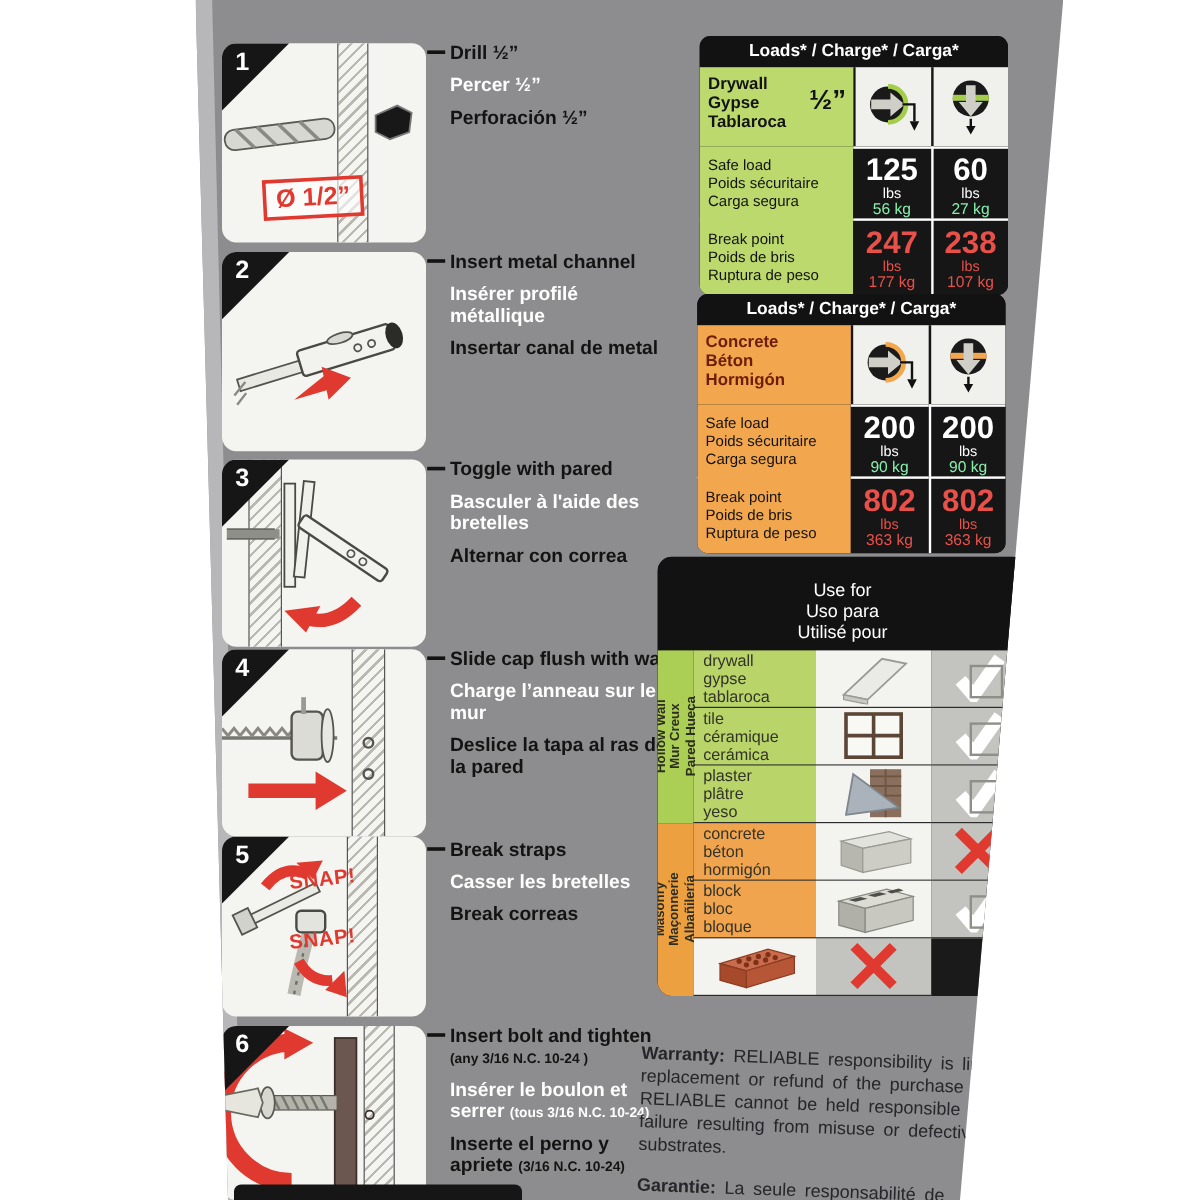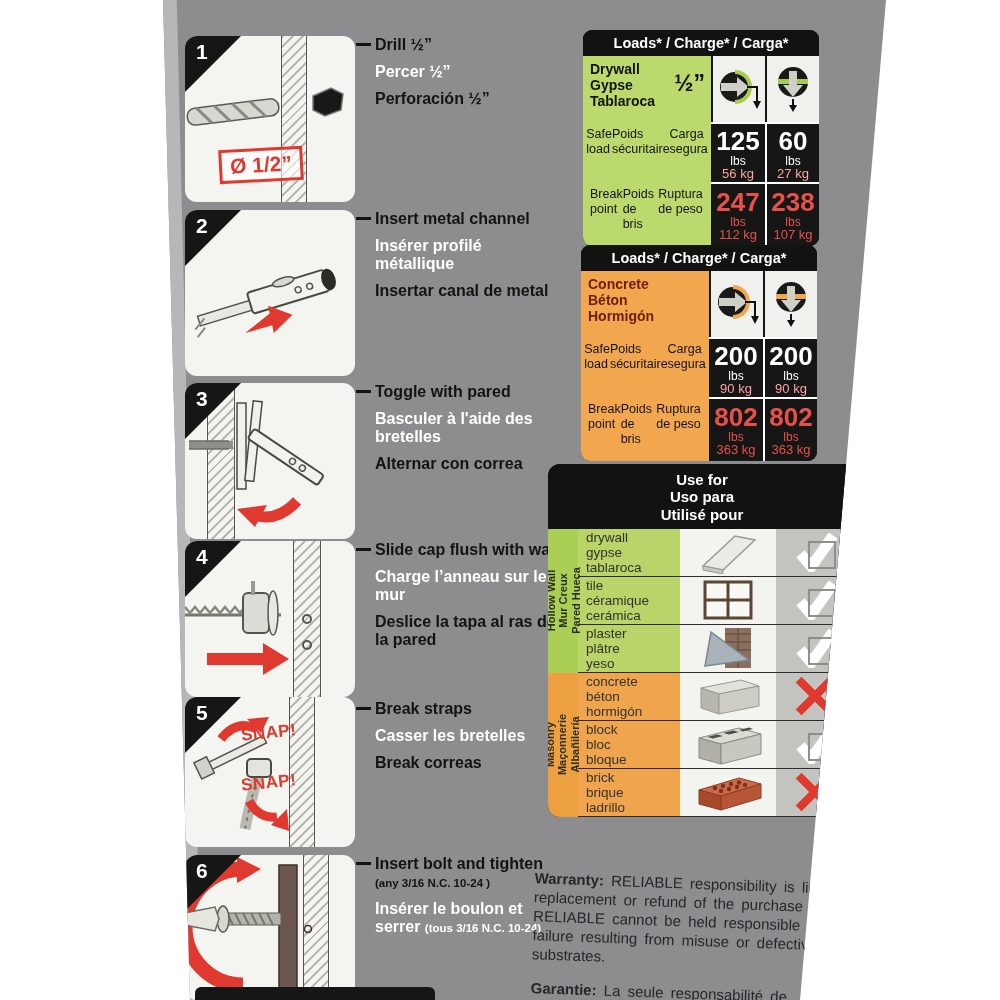--- a/index.html
+++ b/index.html
@@ -17,41 +17,41 @@
   .texts{position:absolute;left:190px;top:0;width:185px;font-weight:bold;font-size:16px;line-height:1.12;}
   .tl{margin-bottom:9px;color:#131313;}
   .tl.fr{color:#ffffff;}
   .dash{display:inline-block;width:15px;height:3px;background:#131313;vertical-align:4px;margin-right:4px;margin-left:-19px;}
   .note{font-size:11.5px;font-weight:bold;text-align:center;}
   .hatch{position:absolute;top:0;bottom:0;background:repeating-linear-gradient(135deg,#b9b9b2 0 2px,#f4f4f1 2px 7px);border-left:1.5px solid #555;border-right:1.5px solid #555;}
   .dia-label{position:absolute;border:3px solid #e0392f;color:#e0392f;font-size:21px;font-weight:bold;
              padding:2px 8px;transform:rotate(-3deg);background:rgba(255,255,255,.6);}
   .snap{position:absolute;color:#e0392f;font-weight:bold;font-size:17px;transform:rotate(-6deg);letter-spacing:.5px;}
   
-  .ltable{position:absolute;width:236px;border-radius:9px;overflow:hidden;background:#161616;}
+  .ltable{position:absolute;width:257px;border-radius:9px;overflow:hidden;background:#161616;}
   .lt-head{height:26px;background:#121212;color:#fff;font-weight:bold;font-size:14.5px;display:flex;align-items:center;justify-content:center;}
   .lt-row{display:grid;grid-template-columns:128px 1fr 1fr;}
   .lt-mat,.lt-label{padding:5px 7px;font-weight:bold;}
   .t-green .lt-mat,.t-green .lt-label{background:#bcd96e;color:#131313;}
   .t-orange .lt-mat{background:#f2a74f;color:#6d1d08;}
   .t-orange .lt-label{background:#f2a74f;color:#131313;}
   .lt-mat{position:relative;font-size:14px;line-height:1.15;}
   .mat-size{position:absolute;right:6px;top:14px;font-size:23px;}
-  .lt-label{font-size:12.5px;font-weight:normal;line-height:1.2;display:flex;flex-direction:row;justify-content:center;}
+  .lt-label{font-size:12.5px;font-weight:normal;line-height:1.2;display:flex;flex-direction:column;justify-content:center;}
   .lt-icon{background:#f0f0ec;display:flex;align-items:center;justify-content:center;border-left:2px solid #161616;}
   .lt-val{background:#161616;display:flex;flex-direction:column;align-items:center;justify-content:center;line-height:1.02;padding:4px 0;}
   .lt-val + .lt-val{border-left:2px solid #fff;}
   .lt-row + .lt-row .lt-val{border-top:2px solid #fff;}
   .v-num{font-size:26px;font-weight:bold;color:#fff;}
   .v-unit{font-size:12px;color:#fff;}
-  .v-kg{font-size:13px;color:#fca5a5;}
+  .v-kg{font-size:13px;color:#86efac;}
   .red .v-num,.red .v-unit,.red .v-kg{color:#e8504a;}
   
   .usefor{position:absolute;left:398px;top:464px;width:308px;border-radius:12px;overflow:hidden;background:#1a1a1a;}
-  .uf-head{background:#121212;color:#fff;font-weight:bold;font-size:15px;text-align:center;line-height:1.15;padding:7px 0 6px;}
+  .uf-head{background:#121212;color:#fff;font-weight:normal;font-size:15px;text-align:center;line-height:1.15;padding:20px 0 6px;}
   .uf-body{display:grid;grid-template-columns:30px 102px 96px 78px;grid-auto-rows:48px;}
   .uf-strip{grid-row:span 3;display:flex;align-items:center;justify-content:center;}
   .uf-strip.green{background:#abce55;}
   .uf-strip.orange{background:#eda03f;}
   .vlabel{transform:rotate(-90deg);font-weight:bold;font-size:11px;line-height:1.12;color:#2e2e20;text-align:center;white-space:nowrap;}
   .uf-name{font-size:13.5px;color:#33332a;line-height:1.12;display:flex;flex-direction:column;justify-content:center;padding-left:8px;border-bottom:1.5px solid #2c2c2c;}
   .uf-name.green{background:#b9d468;}
   .uf-name.orange{background:#f0a44e;}
   .uf-pic{background:#f3f3ef;display:flex;align-items:center;justify-content:center;border-bottom:1.5px solid #2c2c2c;}
   .uf-mark{background:#c3c3bf;position:relative;border-bottom:1.5px solid #2c2c2c;display:flex;align-items:center;justify-content:center;}
@@ -202,20 +202,21 @@
         <ellipse cx="38" cy="64" rx="6" ry="13" fill="#d8d8d0" stroke="#5a5a52" stroke-width="1.5"></ellipse>
         <polygon points="0,58 30,52 34,64 30,76 0,70" fill="#e6e6df" stroke="#6a6a60" stroke-width="1.5"></polygon>
         <circle cx="123" cy="74" r="3.5" fill="none" stroke="#3c2f2a" stroke-width="1.5"></circle>
       </svg>
       <div class="corner"></div>
       <div class="stepnum">6</div>
     </div>
     <div class="texts" style="top:0">
       <div class="tl en"><span class="dash"></span><span>Insert bolt and tighten</span><br><span class="note">(any 3/16 N.C. 10-24 )</span></div>
       <div class="tl fr"><span>Insérer le boulon et serrer</span> <span class="note">(tous 3/16  N.C. 10-24)</span></div>
+      <div class="tl es"><span>Inserte el perno y apriete</span> <span class="note">(3/16 N.C. 10-24)</span></div>
     </div>
   </div>
 
   <div class="ltable t-green" style="left:433px;top:30px">
     <div class="lt-head">Loads* / Charge* / Carga*</div>
     <div class="lt-row" style="height:66px">
       <div class="lt-mat">
         <div>Drywall</div>
         <div>Gypse</div>
         <div>Tablaroca</div>
@@ -259,21 +260,21 @@
     </div>
     <div class="lt-row" style="height:64px">
       <div class="lt-label">
         <span>Break point</span>
         <span>Poids de bris</span>
         <span>Ruptura de peso</span>
       </div>
       <div class="lt-val red">
         <span class="v-num">247</span>
         <span class="v-unit">lbs</span>
-        <span class="v-kg">112 kg</span>
+        <span class="v-kg">177 kg</span>
       </div>
       <div class="lt-val red">
         <span class="v-num">238</span>
         <span class="v-unit">lbs</span>
         <span class="v-kg">107 kg</span>
       </div>
     </div>
   </div>
 
   <div class="ltable t-orange" style="left:431px;top:245px">
@@ -450,25 +451,20 @@
           <polygon points="48,8 58,5.5 62,7 52,9.5" fill="#4f4f49"></polygon>
         </svg>
       </div>
       <div class="uf-mark">
         <span class="mark-box"></span>
         <svg width="44" height="40" viewBox="0 0 24 22">
             <path d="M4 12 L10 19 L22 2" stroke="#fff" stroke-width="6" fill="none"></path>
           </svg>
       </div>
 
-      <div class="uf-name orange">
-        <span>brick</span>
-          <span>brique</span>
-          <span>ladrillo</span>
-      </div>
       <div class="uf-pic">
         <svg width="74" height="44" viewBox="0 0 74 44">
           <polygon points="8,20 48,8 70,14 30,26" fill="#c96b4d" stroke="#8d3c22" stroke-width="1"></polygon>
           <polygon points="8,20 30,26 30,40 8,34" fill="#a74a2c" stroke="#8d3c22" stroke-width="1"></polygon>
           <polygon points="30,26 70,14 70,28 30,40" fill="#b65637" stroke="#8d3c22" stroke-width="1"></polygon>
           <circle cx="24" cy="18" r="2.2" fill="#7e3116"></circle>
             <circle cx="32" cy="16" r="2.2" fill="#7e3116"></circle>
           <circle cx="40" cy="14" r="2.2" fill="#7e3116"></circle>
             <circle cx="48" cy="12.5" r="2.2" fill="#7e3116"></circle>
           <circle cx="38" cy="19" r="2.2" fill="#7e3116"></circle>

